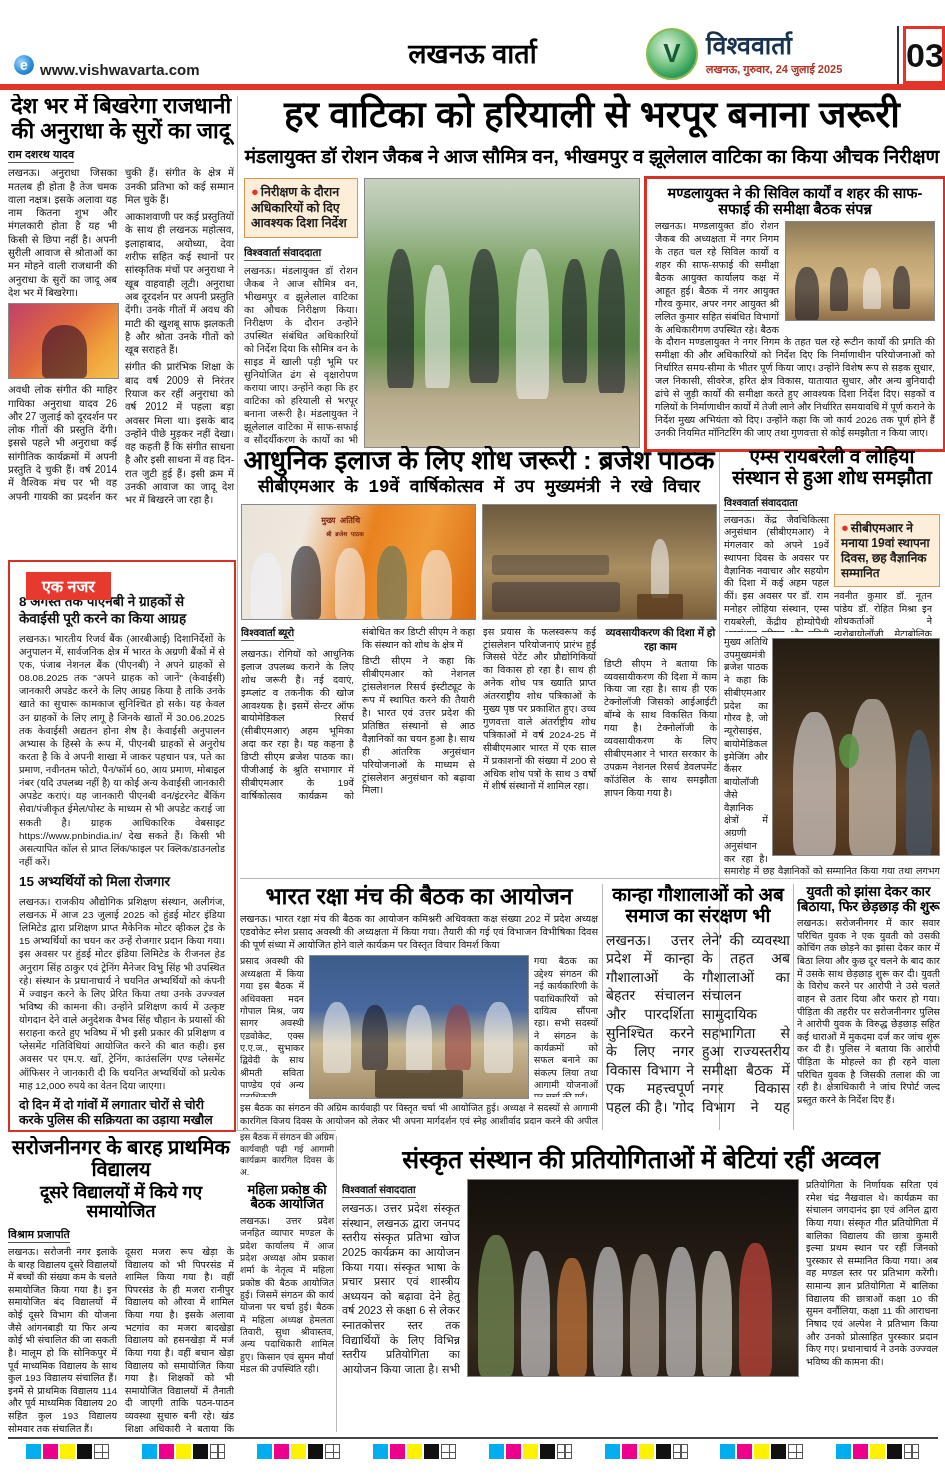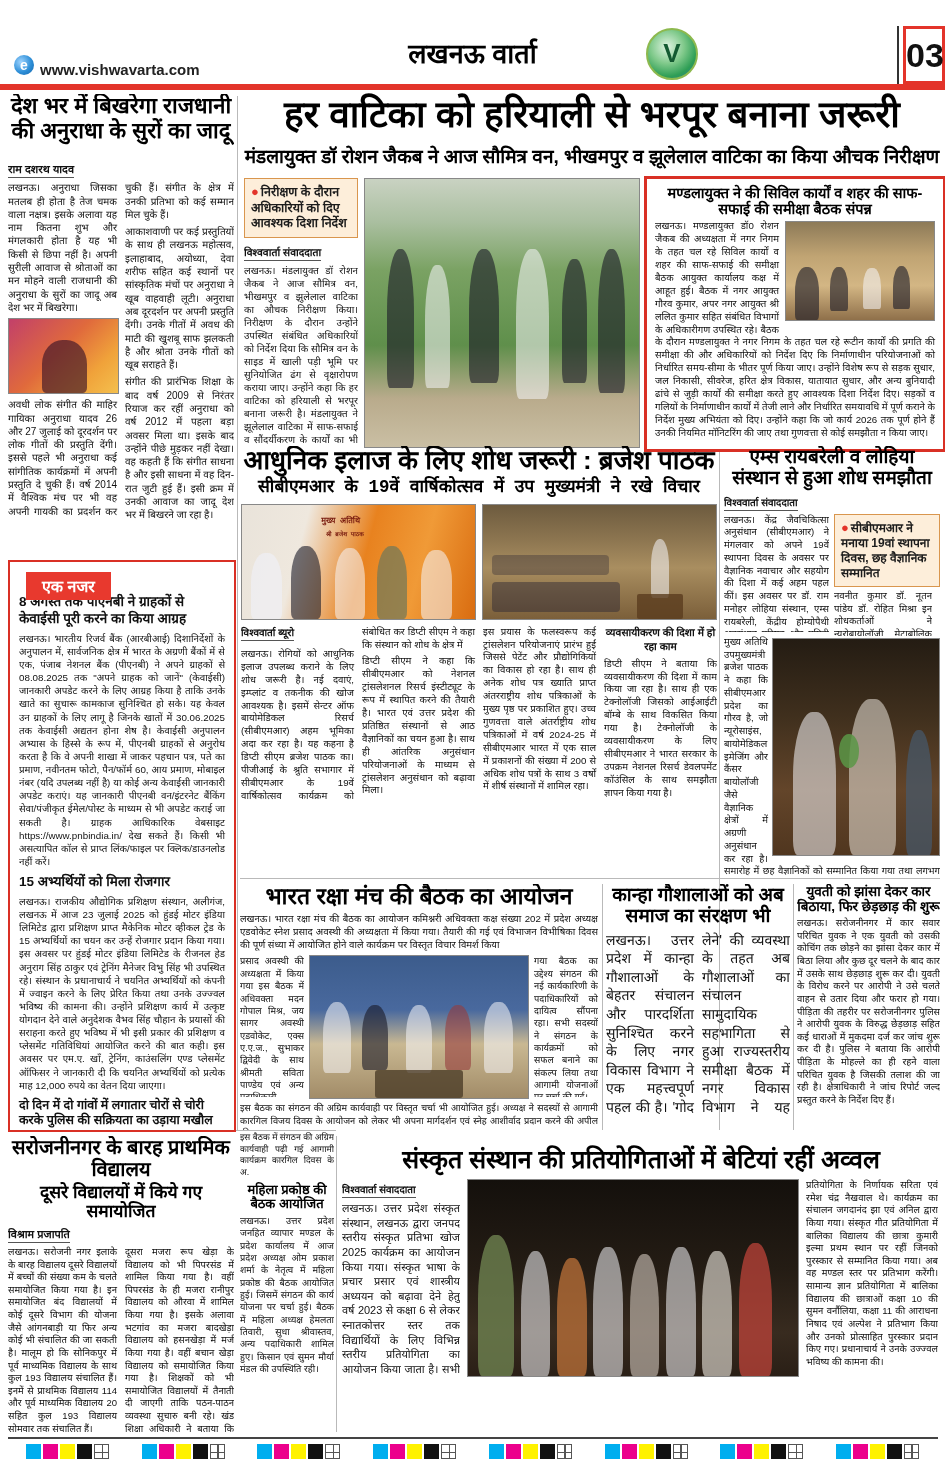--- a/index.html
+++ b/index.html
@@ -71,36 +71,40 @@
 
   <div class="abs site">
     <span class="e-icon">e</span>
     <span class="site-url">www.vishwavarta.com</span>
   </div>
   <div class="abs paper-title">लखनऊ वार्ता</div>
   <div class="abs brand">
     <div class="globe">
         <span>V</span>
       </div>
+    <div>
+      <div class="brand-name">विश्ववार्ता</div>
+      <div class="brand-date">लखनऊ,  गुरुवार, 24 जुलाई 2025</div>
+    </div>
   </div>
   <div class="abs" id="hdr-div"></div>
   <div class="abs" id="pagenum">03</div>
   <div class="abs" id="hdr-rule"></div>
 
   <div class="vrule" style="left:237px;top:96px;height:1034px;"></div>
   <div class="vrule" style="left:719px;top:450px;height:680px;"></div>
   <div class="vrule" style="left:602px;top:884px;height:246px;"></div>
   <div class="vrule" style="left:793px;top:884px;height:246px;"></div>
   <div class="vrule" style="left:336px;top:1136px;height:296px;"></div>
   <div class="hrule" style="left:240px;top:878px;width:700px;"></div>
   <div class="hrule" style="left:8px;top:1130px;width:328px;"></div>
 
   <div class="abs clip" style="left:8px;top:94px;width:226px;height:464px;">
     <div class="h-xl center" style="font-size:22px;">देश भर में बिखरेगा राजधानी की अनुराधा के सुरों का जादू</div>
-    <div style="margin-top:16px;"><span class="byline">राम दशरथ यादव</span></div>
+    <div style="margin-top:1px;"><span class="byline">राम दशरथ यादव</span></div>
     <div class="body-txt jt cols2 clip" style="height:372px;">
       <p>लखनऊ। अनुराधा जिसका मतलब ही होता है तेज चमक वाला नक्षत्र। इसके अलावा यह नाम कितना शुभ और मंगलकारी होता है यह भी किसी से छिपा नहीं है। अपनी सुरीली आवाज से श्रोताओं का मन मोहने वाली राजधानी की अनुराधा के सुरों का जादू अब देश भर में बिखरेगा।</p>
       <div class="photo" style="width:100%;height:74px;background:linear-gradient(135deg,#c2406a 0%,#e06a3c 45%,#f0a23a 75%,#f4c04e 100%);margin:2px 0 4px 0;">
         <span class="fig" style="left:30%;bottom:0;width:42%;height:72%;background:rgba(60,20,40,.65);"></span>
       </div>
       <p>अवधी लोक संगीत की माहिर गायिका अनुराधा यादव 26 और 27 जुलाई को दूरदर्शन पर लोक गीतों की प्रस्तुति देंगी। इससे पहले भी अनुराधा कई सांगीतिक कार्यक्रमों में अपनी प्रस्तुति दे चुकी हैं। वर्ष 2014 में वैश्विक मंच पर भी वह अपनी गायकी का प्रदर्शन कर चुकी हैं। संगीत के क्षेत्र में उनकी प्रतिभा को कई सम्मान मिल चुके हैं।</p>
       <p>आकाशवाणी पर कई प्रस्तुतियों के साथ ही लखनऊ महोत्सव, इलाहाबाद, अयोध्या, देवा शरीफ सहित कई स्थानों पर सांस्कृतिक मंचों पर अनुराधा ने खूब वाहवाही लूटी। अनुराधा अब दूरदर्शन पर अपनी प्रस्तुति देंगी। उनके गीतों में अवध की माटी की खुशबू साफ झलकती है और श्रोता उनके गीतों को खूब सराहते हैं।</p>
       <p>संगीत की प्रारंभिक शिक्षा के बाद वर्ष 2009 से निरंतर रियाज कर रहीं अनुराधा को वर्ष 2012 में पहला बड़ा अवसर मिला था। इसके बाद उन्होंने पीछे मुड़कर नहीं देखा। वह कहती हैं कि संगीत साधना है और इसी साधना में वह दिन-रात जुटी हुई हैं। इसी क्रम में उनकी आवाज का जादू देश भर में बिखरने जा रहा है।</p>
     </div>
   </div>

